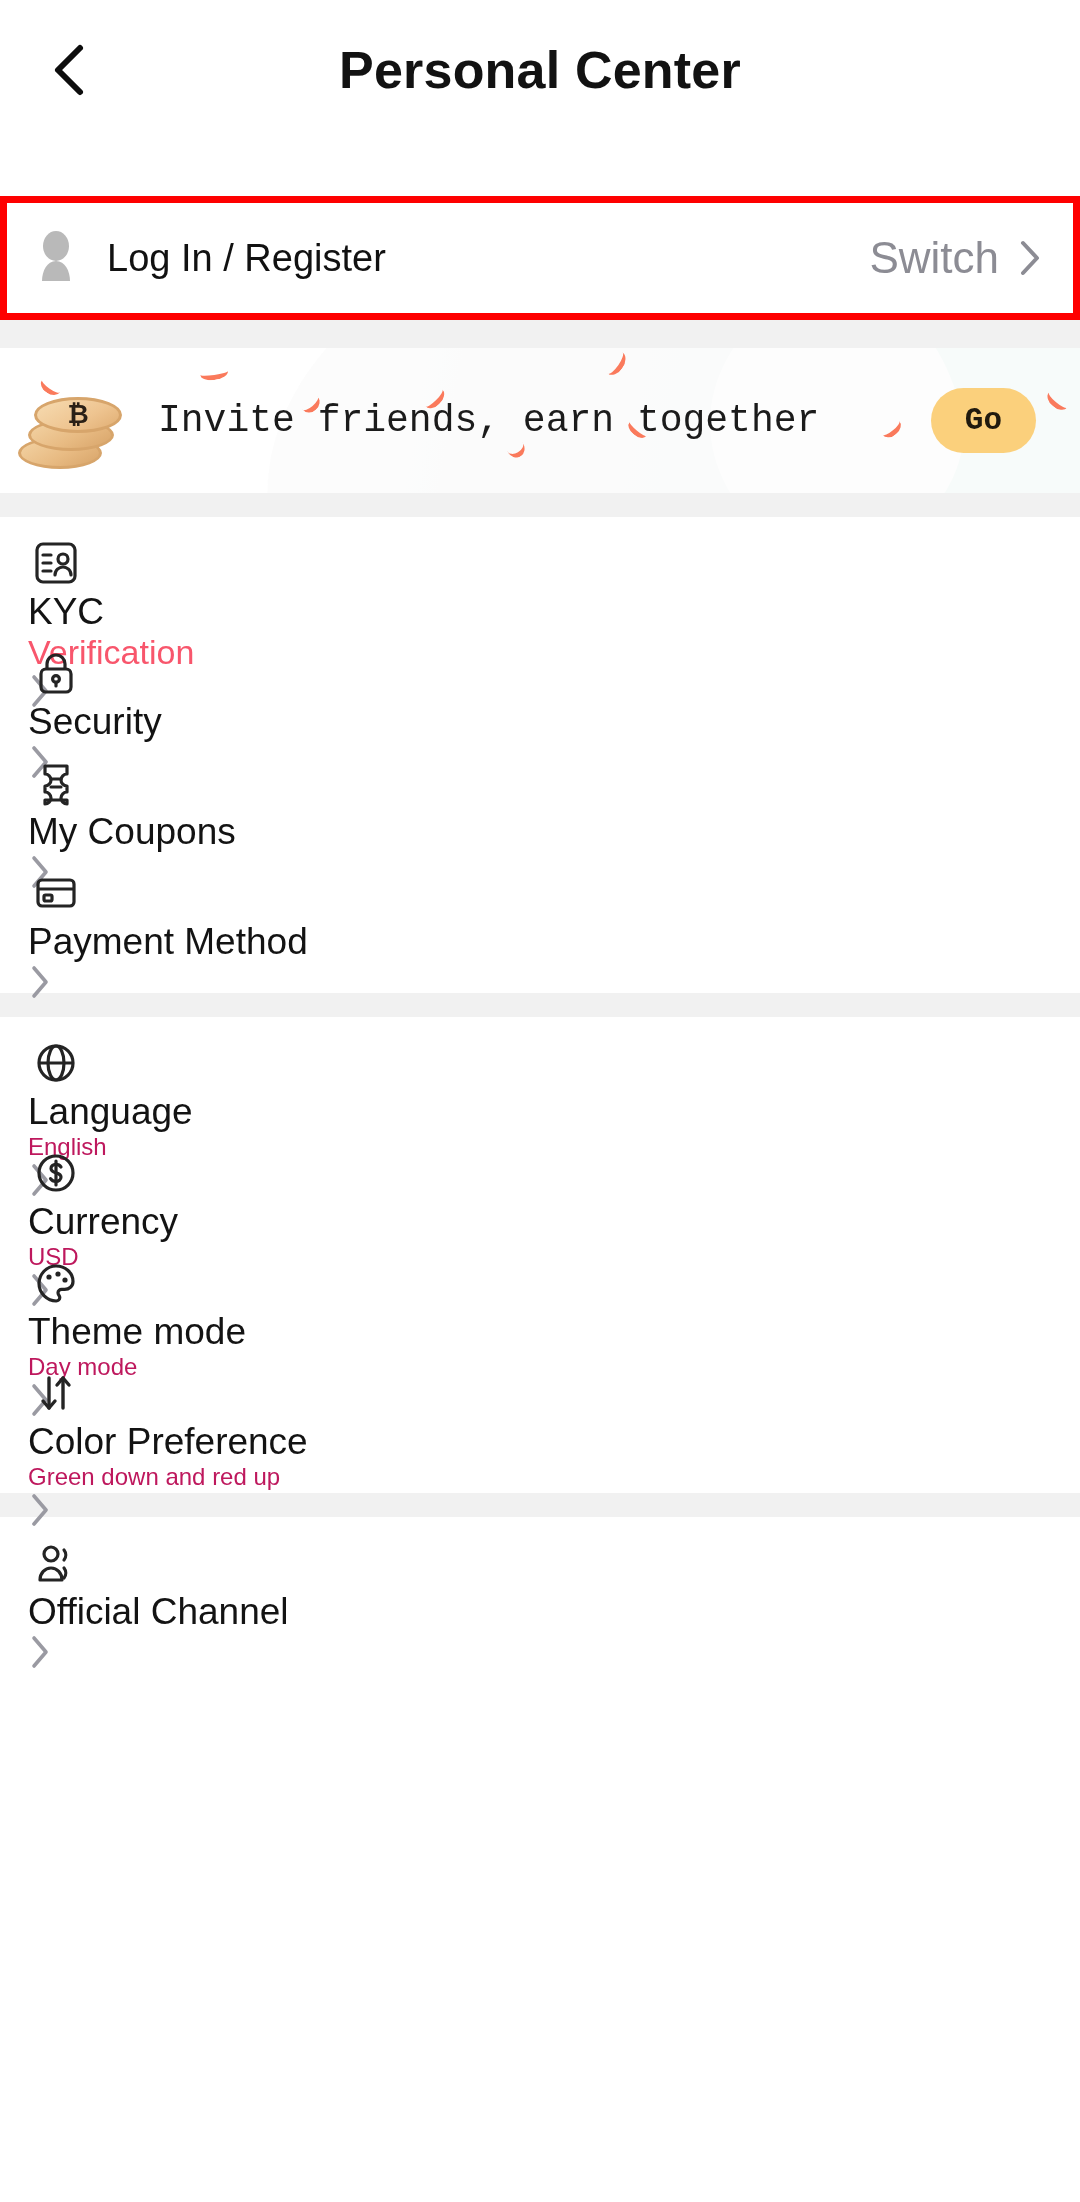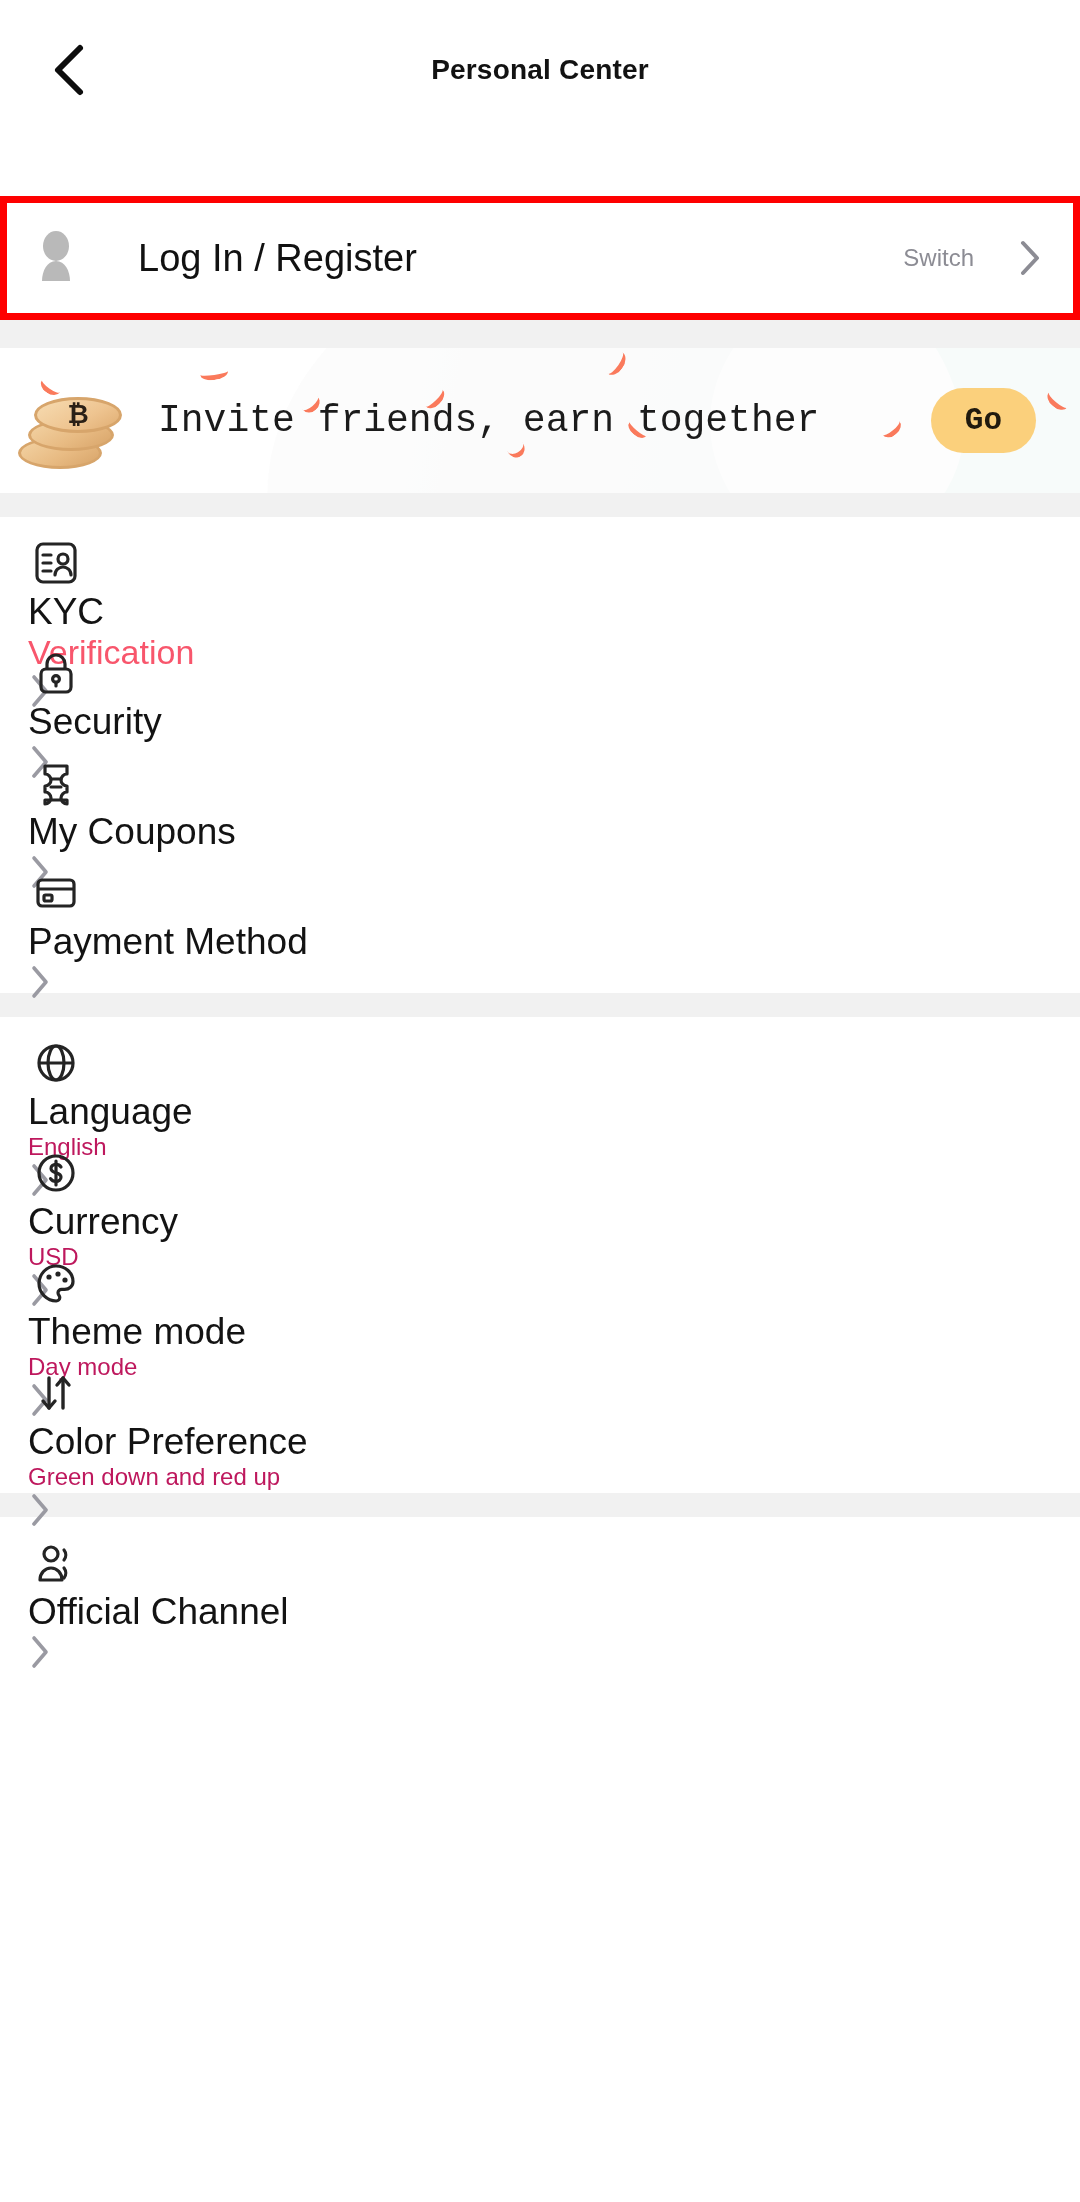--- a/index.html
+++ b/index.html
@@ -32,21 +32,21 @@
     left: 30px;
     top: 50%;
     transform: translateY(-50%);
     width: 80px;
     height: 80px;
     display: flex;
     align-items: center;
     justify-content: center;
   }
   .page-title {
-    font-size: 28px;
+    font-size: 52px;
     font-weight: bold;
     color: #121212;
     letter-spacing: 0.2px;
   }
 
   
   .login-wrap {
     position: relative;
     margin-top: 56px;
     height: 124px;
@@ -59,40 +59,39 @@
     background: #ffffff;
   }
   .login-row {
     position: absolute;
     left: 7px; right: 7px; top: 7px;
     height: 110px;
     display: flex;
     align-items: center;
     padding: 0 30px 0 20px;
     background: #ffffff;
-    gap: 31px;
   }
   .avatar-icon {
     width: 58px;
     height: 58px;
     margin-right: 22px;
     display: flex;
     align-items: center;
     justify-content: center;
     flex: 0 0 auto;
   }
   .login-label {
     font-size: 38px;
     color: #111111;
     flex: 1 1 auto;
   }
   .login-switch {
-    font-size: 24px;
+    font-size: 44px;
     color: #8c8c94;
-    margin-right: 12px;
+    margin-right: 18px;
   }
 
   
   .gap {
     background: #f1f1f1;
     width: 100%;
   }
   .gap-top { height: 28px; }
   .banner {
     position: relative;

